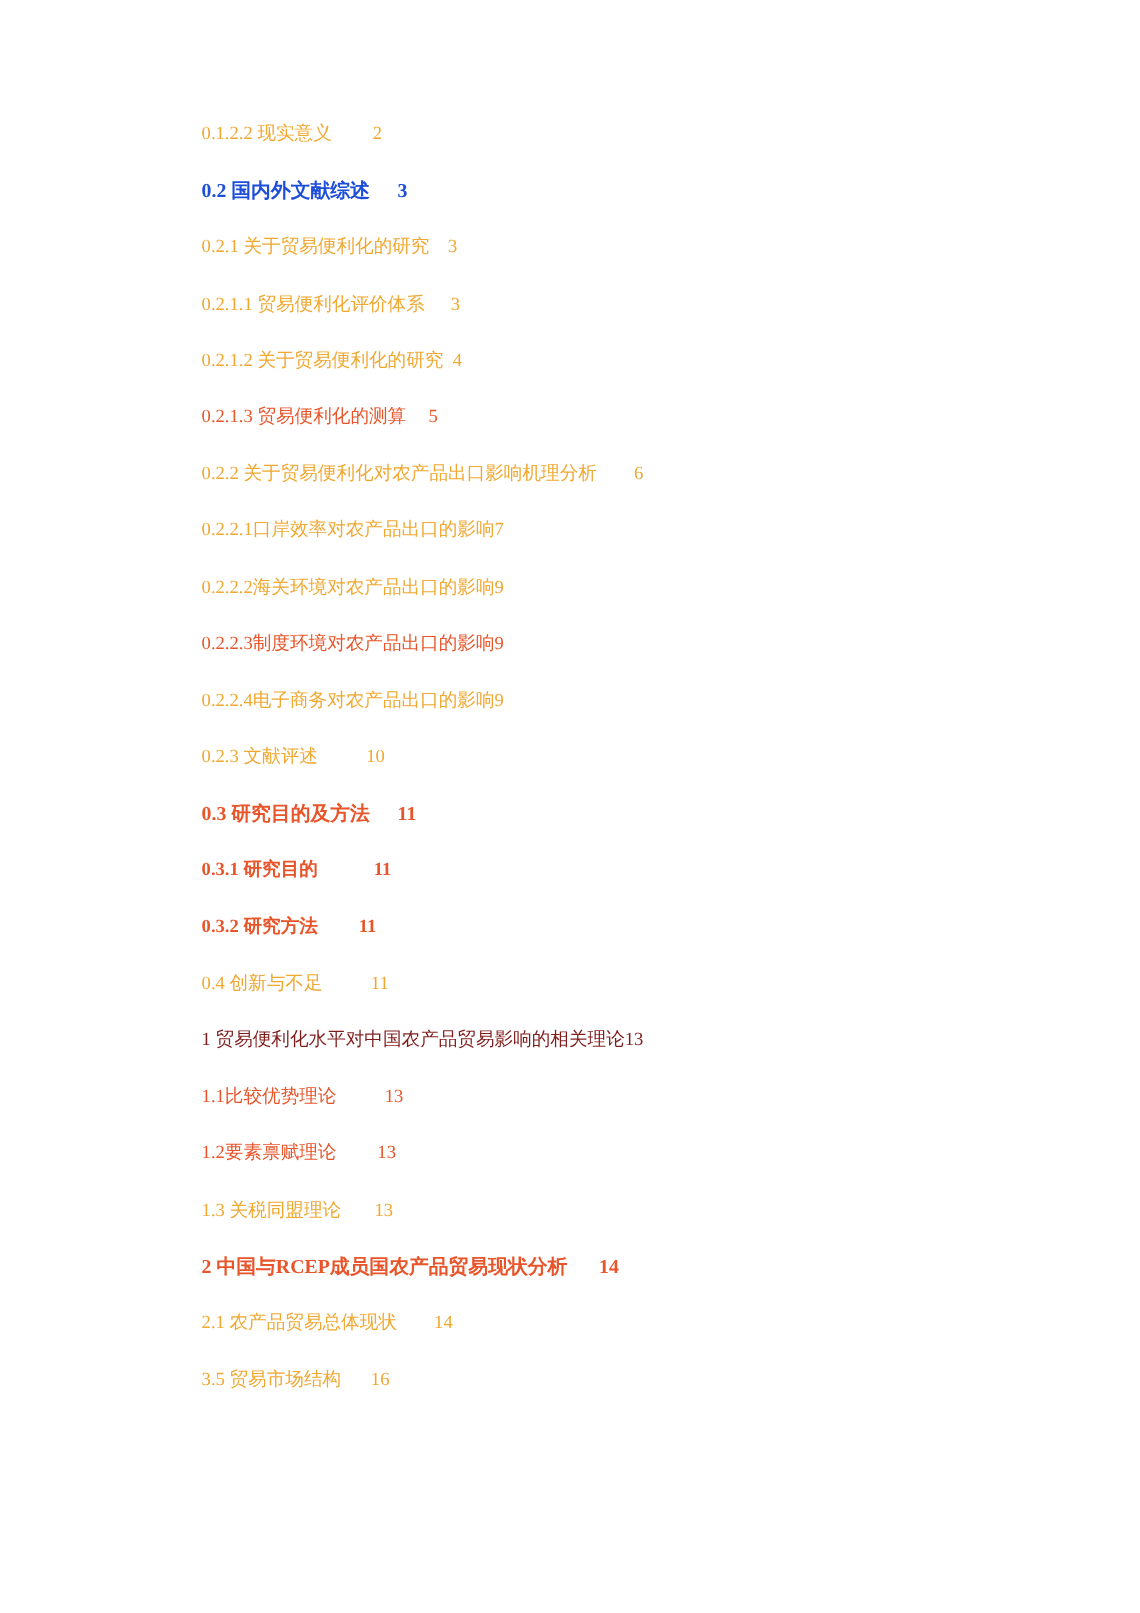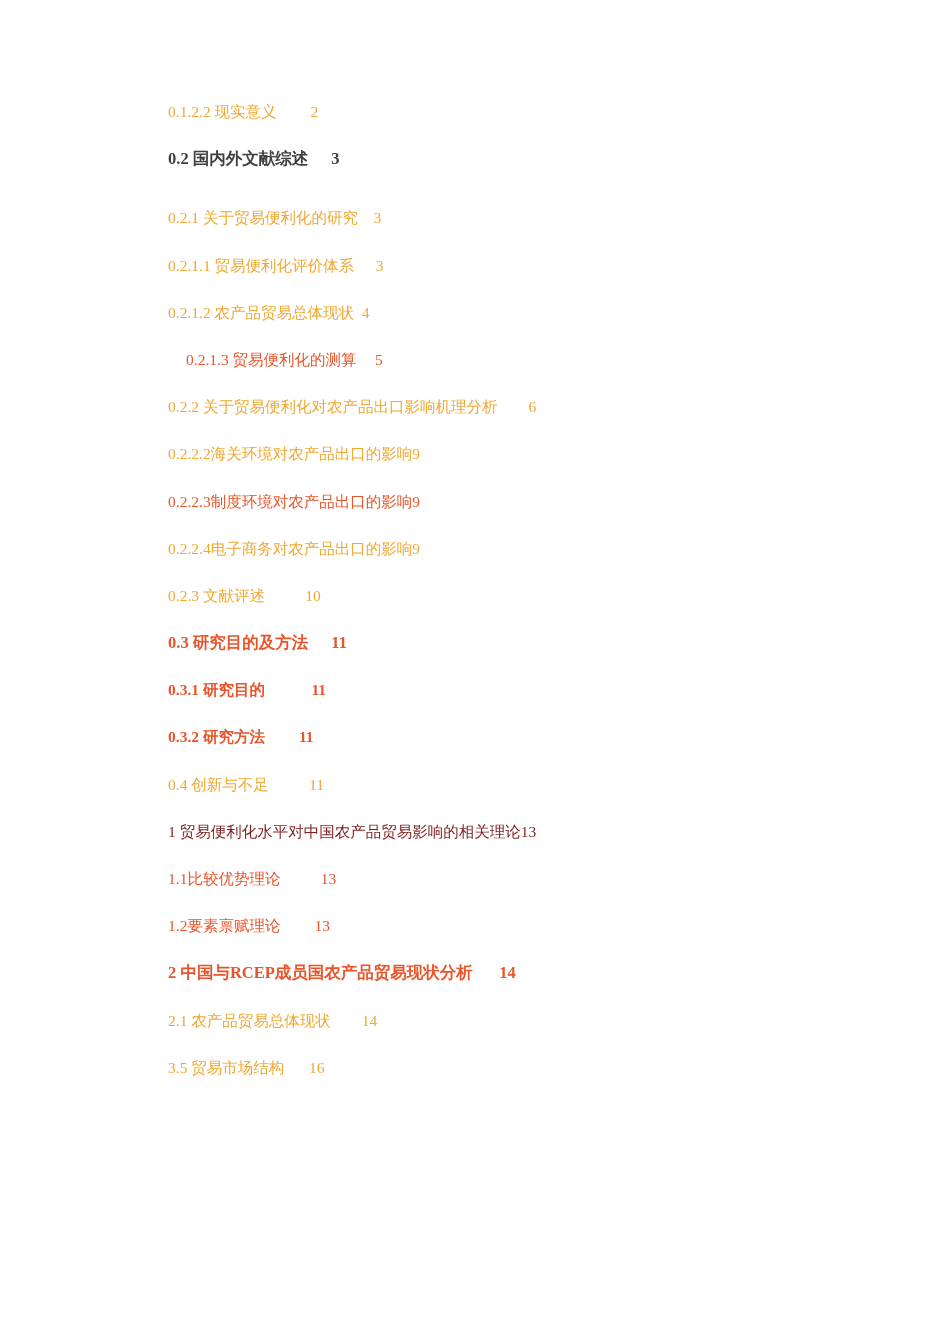--- a/index.html
+++ b/index.html
@@ -47,34 +47,36 @@
   .w-bold { font-weight: bold; }
   .w-reg  { font-weight: normal; }
   
 </style>
 </head>
 <body>
 
 <div id="page">
   <div id="toc">
       <div class="toc-entry s-normal w-reg" style="color: rgb(240, 168, 48);"><span class="txt">0.1.2.2  现实意义</span><span style="display: inline-block; width: 2.2em;"></span><span class="pg">2</span></div>
-      <div class="toc-entry s-big w-bold" style="color: #404040;"><span class="txt">0.2  国内外文献综述</span><span style="display: inline-block; width: 1.4em;"></span><span class="pg">3</span></div>
-      <div class="toc-entry s-normal w-reg" style="color: rgb(240, 168, 48); margin-top: 12px;"><span class="txt">0.2.1 关于贸易便利化的研究</span><span style="display: inline-block; width: 1em;"></span><span class="pg">3</span></div>
+      <div class="toc-entry s-big w-bold" style="color: #1d4ed8;"><span class="txt">0.2  国内外文献综述</span><span style="display: inline-block; width: 1.4em;"></span><span class="pg">3</span></div>
+      <div class="toc-entry s-normal w-reg" style="color: rgb(240, 168, 48);"><span class="txt">0.2.1 关于贸易便利化的研究</span><span style="display: inline-block; width: 1em;"></span><span class="pg">3</span></div>
       <div class="toc-entry s-normal w-reg" style="color: rgb(240, 168, 48);"><span class="txt">0.2.1.1  贸易便利化评价体系</span><span style="display: inline-block; width: 1.4em;"></span><span class="pg">3</span></div>
-      <div class="toc-entry s-normal w-reg" style="color: rgb(240, 168, 48);"><span class="txt">0.2.1.2  农产品贸易总体现状</span><span style="display: inline-block; width: 0.5em;"></span><span class="pg">4</span></div>
-      <div class="toc-entry s-normal w-reg" style="color: rgb(232, 85, 42); margin-left: 18px;"><span class="txt">0.2.1.3  贸易便利化的测算</span><span style="display: inline-block; width: 1.2em;"></span><span class="pg">5</span></div>
+      <div class="toc-entry s-normal w-reg" style="color: rgb(240, 168, 48);"><span class="txt">0.2.1.2  关于贸易便利化的研究</span><span style="display: inline-block; width: 0.5em;"></span><span class="pg">4</span></div>
+      <div class="toc-entry s-normal w-reg" style="color: rgb(232, 85, 42);"><span class="txt">0.2.1.3  贸易便利化的测算</span><span style="display: inline-block; width: 1.2em;"></span><span class="pg">5</span></div>
       <div class="toc-entry s-normal w-reg" style="color: rgb(240, 168, 48);"><span class="txt">0.2.2  关于贸易便利化对农产品出口影响机理分析</span><span style="display: inline-block; width: 2em;"></span><span class="pg">6</span></div>
+      <div class="toc-entry s-normal w-reg" style="color: rgb(240, 168, 48);"><span class="txt">0.2.2.1口岸效率对农产品出口的影响</span><span style="display: inline-block; width: 0em;"></span><span class="pg">7</span></div>
       <div class="toc-entry s-normal w-reg" style="color: rgb(240, 168, 48);"><span class="txt">0.2.2.2海关环境对农产品出口的影响</span><span style="display: inline-block; width: 0em;"></span><span class="pg">9</span></div>
       <div class="toc-entry s-normal w-reg" style="color: rgb(232, 85, 42);"><span class="txt">0.2.2.3制度环境对农产品出口的影响</span><span style="display: inline-block; width: 0em;"></span><span class="pg">9</span></div>
       <div class="toc-entry s-normal w-reg" style="color: rgb(240, 168, 48);"><span class="txt">0.2.2.4电子商务对农产品出口的影响</span><span style="display: inline-block; width: 0em;"></span><span class="pg">9</span></div>
       <div class="toc-entry s-normal w-reg" style="color: rgb(240, 168, 48);"><span class="txt">0.2.3  文献评述</span><span style="display: inline-block; width: 2.6em;"></span><span class="pg">10</span></div>
       <div class="toc-entry s-big w-bold" style="color: rgb(232, 85, 42);"><span class="txt">0.3  研究目的及方法</span><span style="display: inline-block; width: 1.4em;"></span><span class="pg">11</span></div>
       <div class="toc-entry s-normal w-bold" style="color: rgb(232, 85, 42);"><span class="txt">0.3.1  研究目的</span><span style="display: inline-block; width: 3em;"></span><span class="pg">11</span></div>
       <div class="toc-entry s-normal w-bold" style="color: rgb(232, 85, 42);"><span class="txt">0.3.2  研究方法</span><span style="display: inline-block; width: 2.2em;"></span><span class="pg">11</span></div>
       <div class="toc-entry s-normal w-reg" style="color: rgb(240, 168, 48);"><span class="txt">0.4  创新与不足</span><span style="display: inline-block; width: 2.6em;"></span><span class="pg">11</span></div>
       <div class="toc-entry s-normal w-reg" style="color: #7f1d1d;"><span class="txt">1    贸易便利化水平对中国农产品贸易影响的相关理论</span><span style="display: inline-block; width: 0em;"></span><span class="pg">13</span></div>
       <div class="toc-entry s-normal w-reg" style="color: rgb(232, 85, 42);"><span class="txt">1.1比较优势理论</span><span style="display: inline-block; width: 2.6em;"></span><span class="pg">13</span></div>
       <div class="toc-entry s-normal w-reg" style="color: rgb(232, 85, 42);"><span class="txt">1.2要素禀赋理论</span><span style="display: inline-block; width: 2.2em;"></span><span class="pg">13</span></div>
+      <div class="toc-entry s-normal w-reg" style="color: rgb(240, 168, 48);"><span class="txt">1.3  关税同盟理论</span><span style="display: inline-block; width: 1.8em;"></span><span class="pg">13</span></div>
       <div class="toc-entry s-big w-bold" style="color: rgb(232, 85, 42);"><span class="txt">2    中国与RCEP成员国农产品贸易现状分析</span><span style="display: inline-block; width: 1.6em;"></span><span class="pg">14</span></div>
       <div class="toc-entry s-normal w-reg" style="color: rgb(240, 168, 48);"><span class="txt">2.1  农产品贸易总体现状</span><span style="display: inline-block; width: 2em;"></span><span class="pg">14</span></div>
       <div class="toc-entry s-normal w-reg" style="color: rgb(240, 168, 48);"><span class="txt">3.5  贸易市场结构</span><span style="display: inline-block; width: 1.6em;"></span><span class="pg">16</span></div>
     </div>
 </div>
 
 </body></html>

